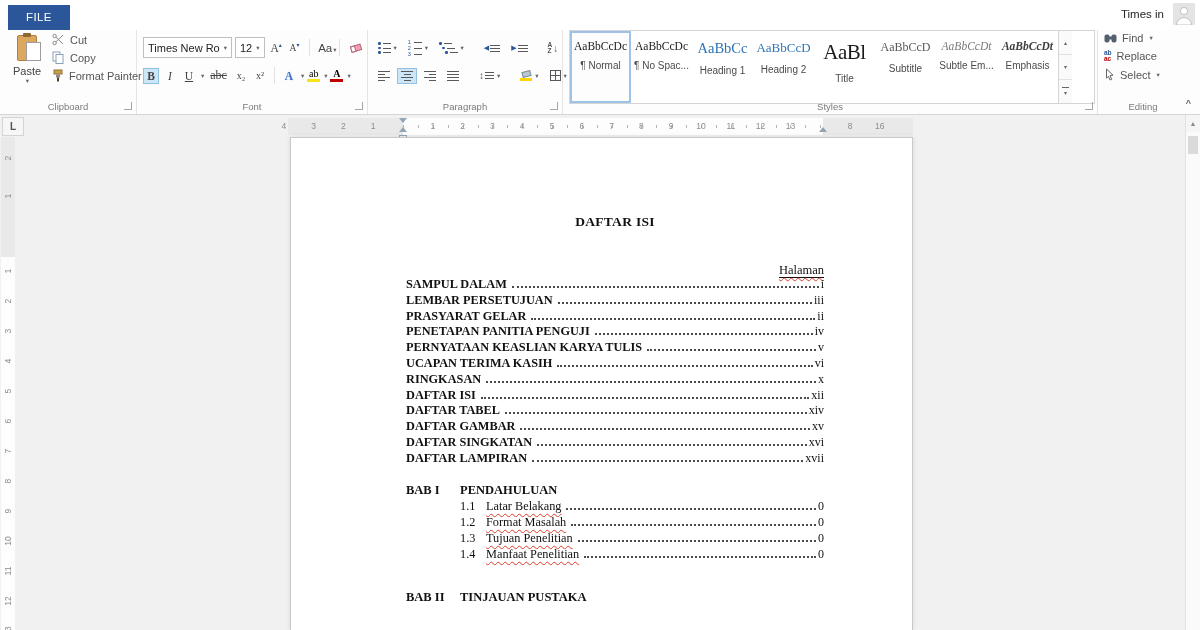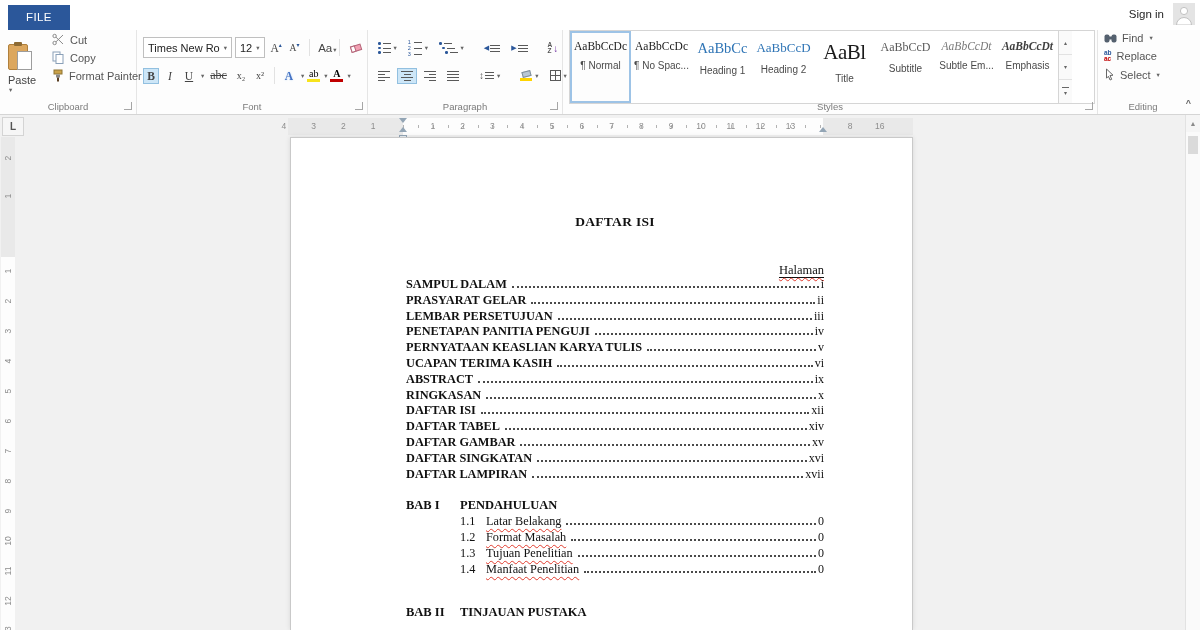--- a/index.html
+++ b/index.html
@@ -24,21 +24,21 @@
 .g-inner{position:absolute;left:6px;top:7px;right:5px;bottom:16px}
 .r1{display:flex;align-items:center;gap:3px}
 .r2{display:flex;align-items:center;gap:3px;margin-top:8px}
 .vsep{width:1px;height:17px;background:#e2e2e2;margin:0 3px}
 .drop{font-size:6.5px;color:#666;margin-left:1px}
 .btn{display:inline-flex;align-items:center;gap:2px;padding:2px 3px;border:1px solid transparent;cursor:pointer;color:#494949}
 .btn.on{background:#cde6f7;border-color:#92c0e0}
 
 
 #g-clip{width:137px}
-.paste{position:absolute;left:8px;top:14px;width:38px;display:flex;flex-direction:column;align-items:flex-start;font-size:11px;color:#444;cursor:pointer}
+.paste{position:absolute;left:8px;top:5px;width:38px;display:flex;flex-direction:column;align-items:center;font-size:11px;color:#444;cursor:pointer}
 .clipicon{width:20px;height:26px;background:#dca75e;border:1px solid #b0803c;border-radius:2px;position:relative;margin-bottom:4px}
 .clipicon:before{content:"";position:absolute;top:-3px;left:5px;width:8px;height:4px;background:#8d6a33;border-radius:1px}
 .clipicon:after{content:"";position:absolute;right:-5px;top:6px;width:13px;height:17px;background:#fff;border:1px solid #9d9d9d}
 .cliprows{position:absolute;left:52px;top:3px;display:flex;flex-direction:column;gap:5px}
 .rowbtn{display:flex;align-items:center;gap:5px;font-size:11px;color:#555;cursor:pointer;white-space:nowrap}
 
 
 #g-font{width:231px}
 .combo{display:flex;align-items:center;gap:3px;border:1px solid #bfbfbf;background:#fff;height:21px;padding:0 4px;font-size:11px;color:#222;cursor:pointer;white-space:nowrap}
 .fbtn{min-width:16px;text-align:center;font-size:11.5px;color:#444;padding:1px 2px;border:1px solid transparent;cursor:pointer;font-family:"Liberation Serif",serif}
@@ -134,21 +134,21 @@
 svg{display:block}
 </style>
 </head>
 <body>
 
 <div id="app">
 
   <header id="tabbar">
     <div class="file-tab">FILE</div>
     <div class="signin">
-      <span class="txt">Sign in</span>
+      <span class="txt">Times in</span>
       <span class="avatar">
         <svg width="22" height="22">
             <rect width="22" height="22" fill="#e4e4e4"></rect>
             <circle cx="11" cy="8" r="3.6" fill="#fff" stroke="#c2c2c2"></circle>
             <path d="M3.5 22 A7.5 7.5 0 0 1 18.5 22 Z" fill="#fff" stroke="#c2c2c2"></path>
           </svg>
       </span>
     </div>
   </header>
 
@@ -533,55 +533,50 @@
           <span class="halaman squig">Halaman</span>
         </div>
         <div class="toclist">
   <div class="toc-row">
     <span class="toc-label">SAMPUL DALAM</span>
     <span class="leader"></span>
     <span class="toc-page">i</span>
   </div>
 
   <div class="toc-row">
+    <span class="toc-label">LEMBAR PERSETUJUAN</span>
+    <span class="leader"></span>
+    <span class="toc-page">iii</span>
+  </div>
+
+  <div class="toc-row">
     <span class="toc-label">PRASYARAT GELAR</span>
     <span class="leader"></span>
     <span class="toc-page">ii</span>
   </div>
 
   <div class="toc-row">
-    <span class="toc-label">LEMBAR PERSETUJUAN</span>
-    <span class="leader"></span>
-    <span class="toc-page">iii</span>
-  </div>
-
-  <div class="toc-row">
     <span class="toc-label">PENETAPAN PANITIA PENGUJI</span>
     <span class="leader"></span>
     <span class="toc-page">iv</span>
   </div>
 
   <div class="toc-row">
     <span class="toc-label">PERNYATAAN KEASLIAN KARYA TULIS</span>
     <span class="leader"></span>
     <span class="toc-page">v</span>
   </div>
 
   <div class="toc-row">
     <span class="toc-label">UCAPAN TERIMA KASIH</span>
     <span class="leader"></span>
     <span class="toc-page">vi</span>
   </div>
 
 
-  <div class="toc-row">
-    <span class="toc-label">ABSTRACT</span>
-    <span class="leader"></span>
-    <span class="toc-page">ix</span>
-  </div>
 
   <div class="toc-row">
     <span class="toc-label">RINGKASAN</span>
     <span class="leader"></span>
     <span class="toc-page">x</span>
   </div>
 
   <div class="toc-row">
     <span class="toc-label">DAFTAR ISI</span>
     <span class="leader"></span>

